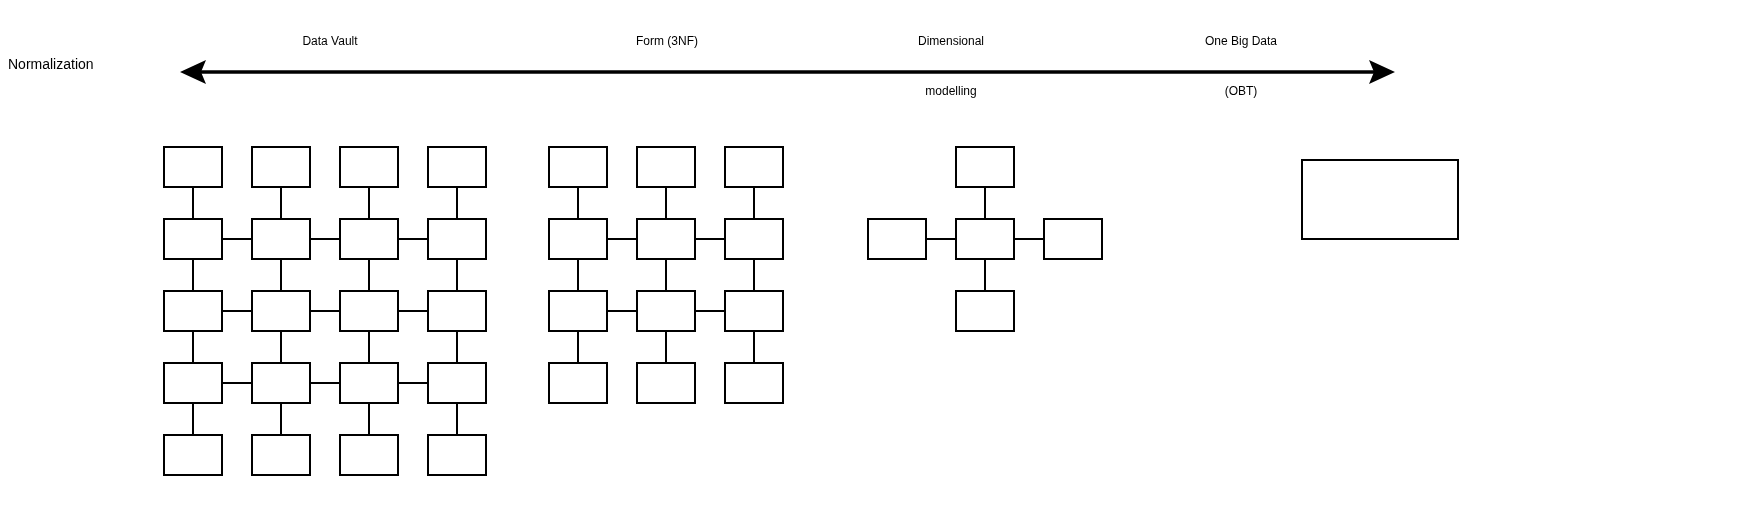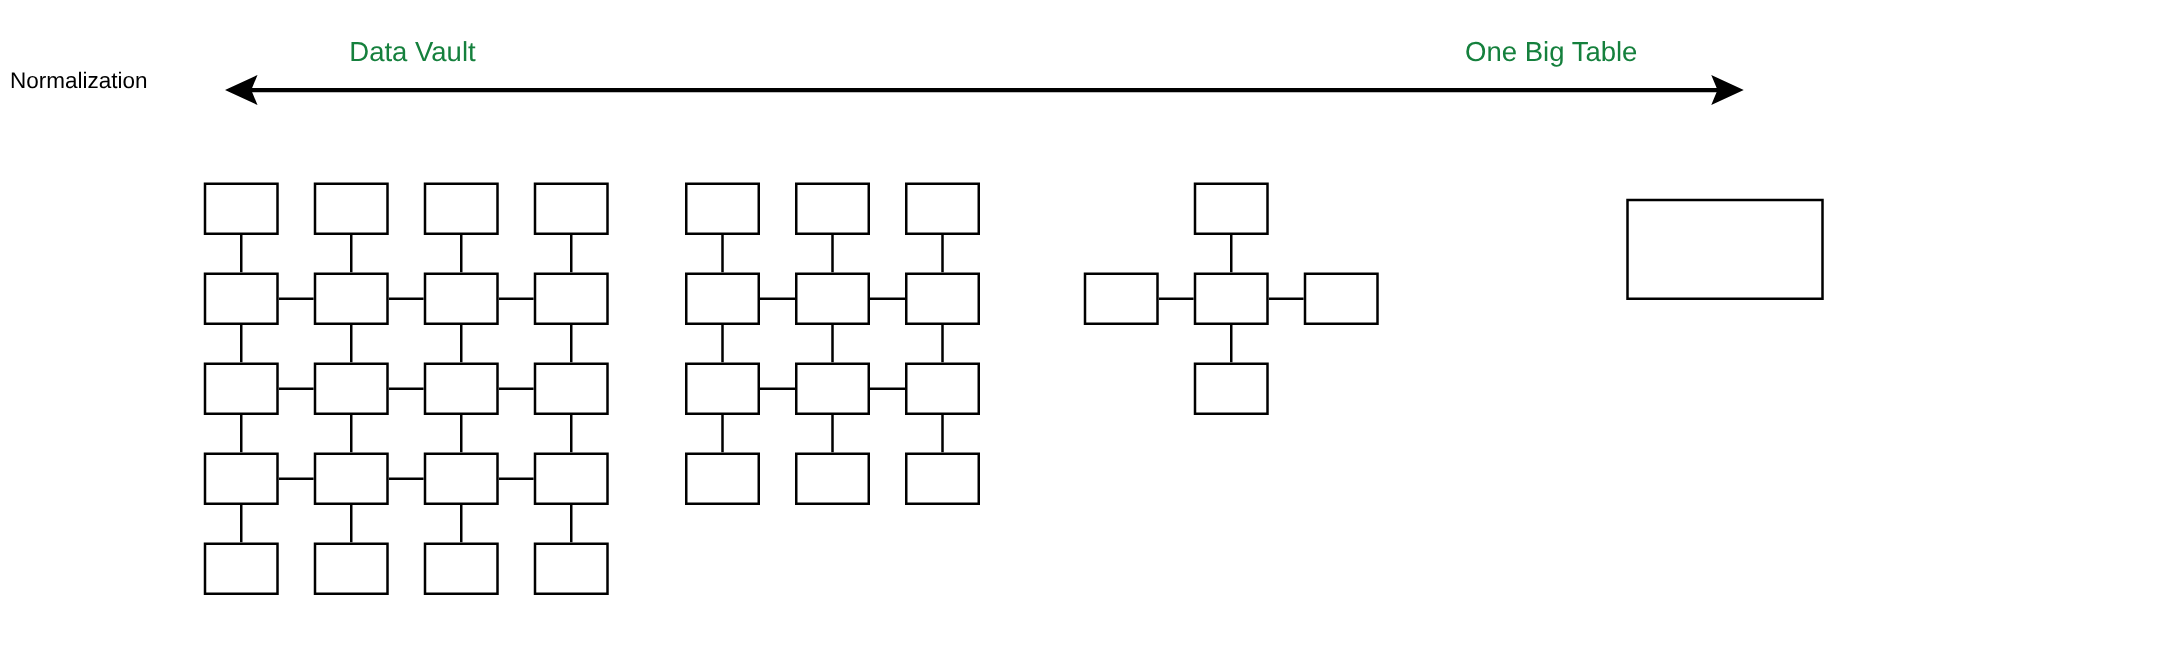--- a/index.html
+++ b/index.html
@@ -16,34 +16,34 @@
     position: relative;
     width: 1742px;
     height: 524px;
     background: #ffffff;
     overflow: hidden;
   }
 
   
   .axis-end-label {
     position: absolute;
-    font-size: 18px;
+    font-size: 14px;
     line-height: 25px;
     white-space: nowrap;
     color: #000000;
   }
   #label-normalization { left: 8px; top: 52px; }
   #label-denormalization { left: 1404px; top: 52px; }
 
   .stage-label {
     position: absolute;
-    font-size: 22px;
+    font-size: 12px;
     line-height: 25px;
     text-align: center;
-    color: #15803d;
+    color: #000000;
     white-space: pre-line;
   }
 
   #axis-arrow {
     position: absolute;
     left: 170px;
     top: 50px;
     width: 1235px;
     height: 44px;
   }
@@ -80,25 +80,31 @@
 <div id="canvas">
 
   <div class="axis-end-label" id="label-normalization">Normalization</div>
 
 
   <div class="stage-label" style="left:230px; top:4px; width:200px;">
     <div>Data Vault</div>
   </div>
 
   <div class="stage-label" style="left:567px; top:4px; width:200px;">
-  </div>
-
+    <div>Form (3NF)</div>
+  </div>
+
+  <div class="stage-label" style="left:851px; top:4px; width:200px;">
+    <div>Dimensional</div>
+    <div>modelling</div>
+  </div>
 
   <div class="stage-label" style="left:1141px; top:4px; width:200px;">
-    <div>One Big Table</div>
+    <div>One Big Data</div>
+    <div>(OBT)</div>
   </div>
 
   <svg id="axis-arrow" viewBox="0 0 1235 44">
     <line x1="26" y1="22" x2="1209" y2="22" stroke="#000000" stroke-width="3.4"></line>
     <polygon points="10,22 36,10 31,22 36,34" fill="#000000"></polygon>
     <polygon points="1225,22 1199,10 1204,22 1199,34" fill="#000000"></polygon>
   </svg>
 
   <div class="group" id="group-dv">
       <div class="node-box" style="left: 163px; top: 146px; width: 60px; height: 42px;"></div>

